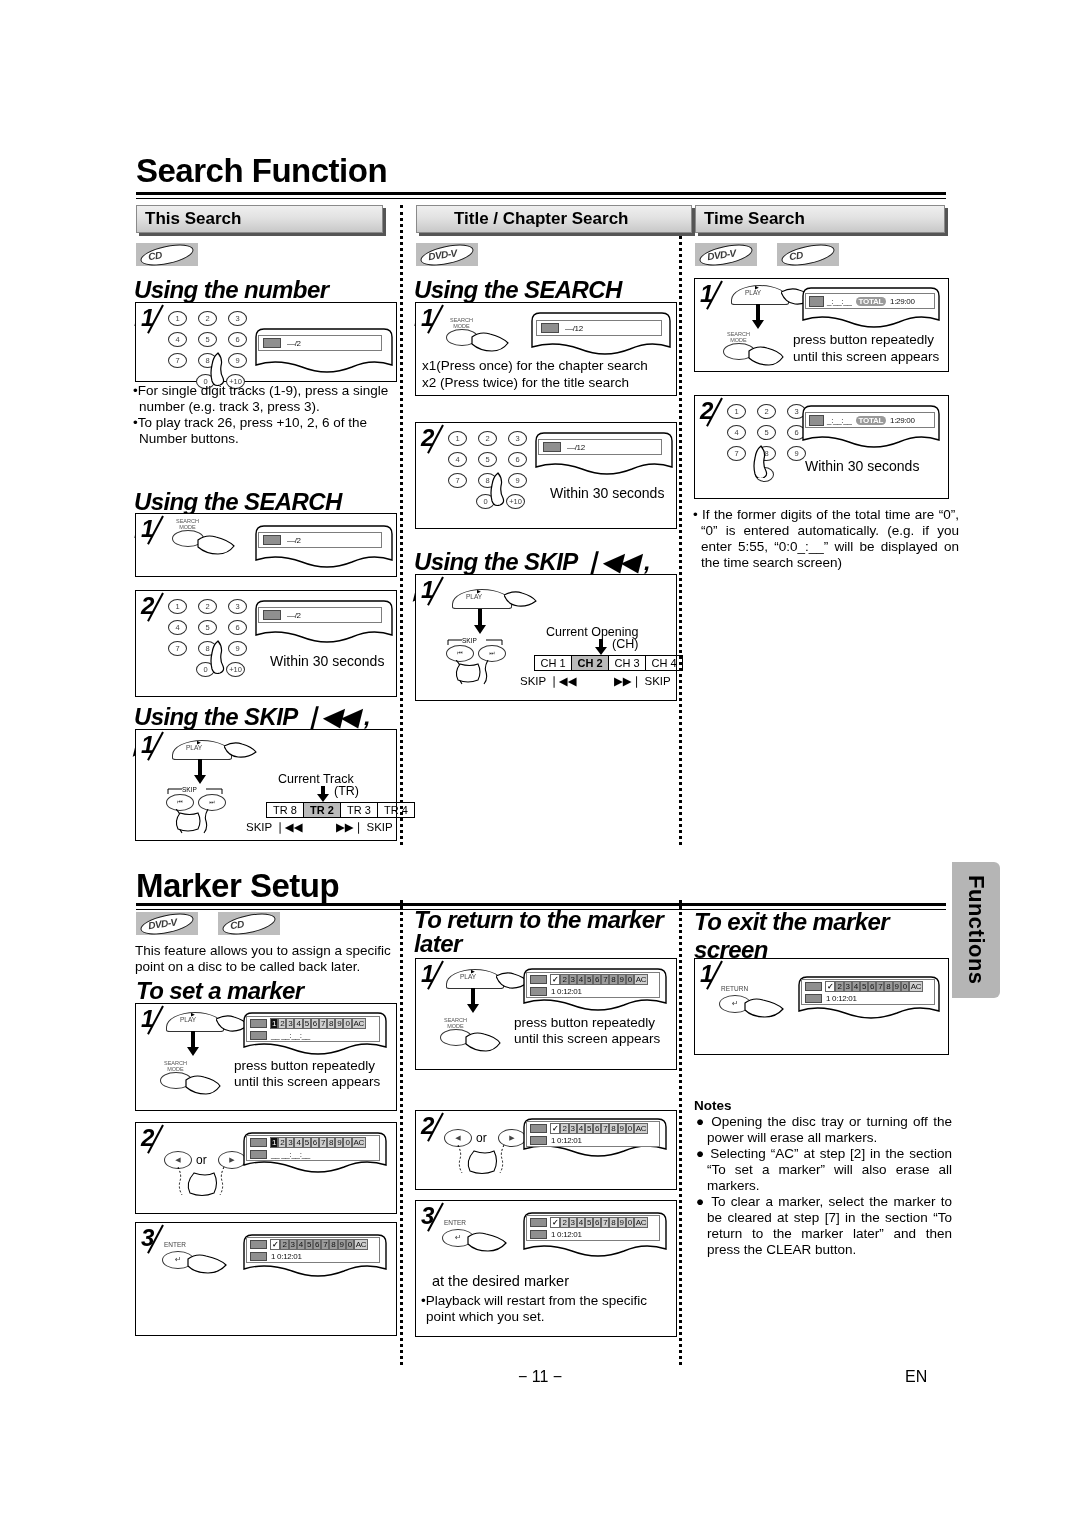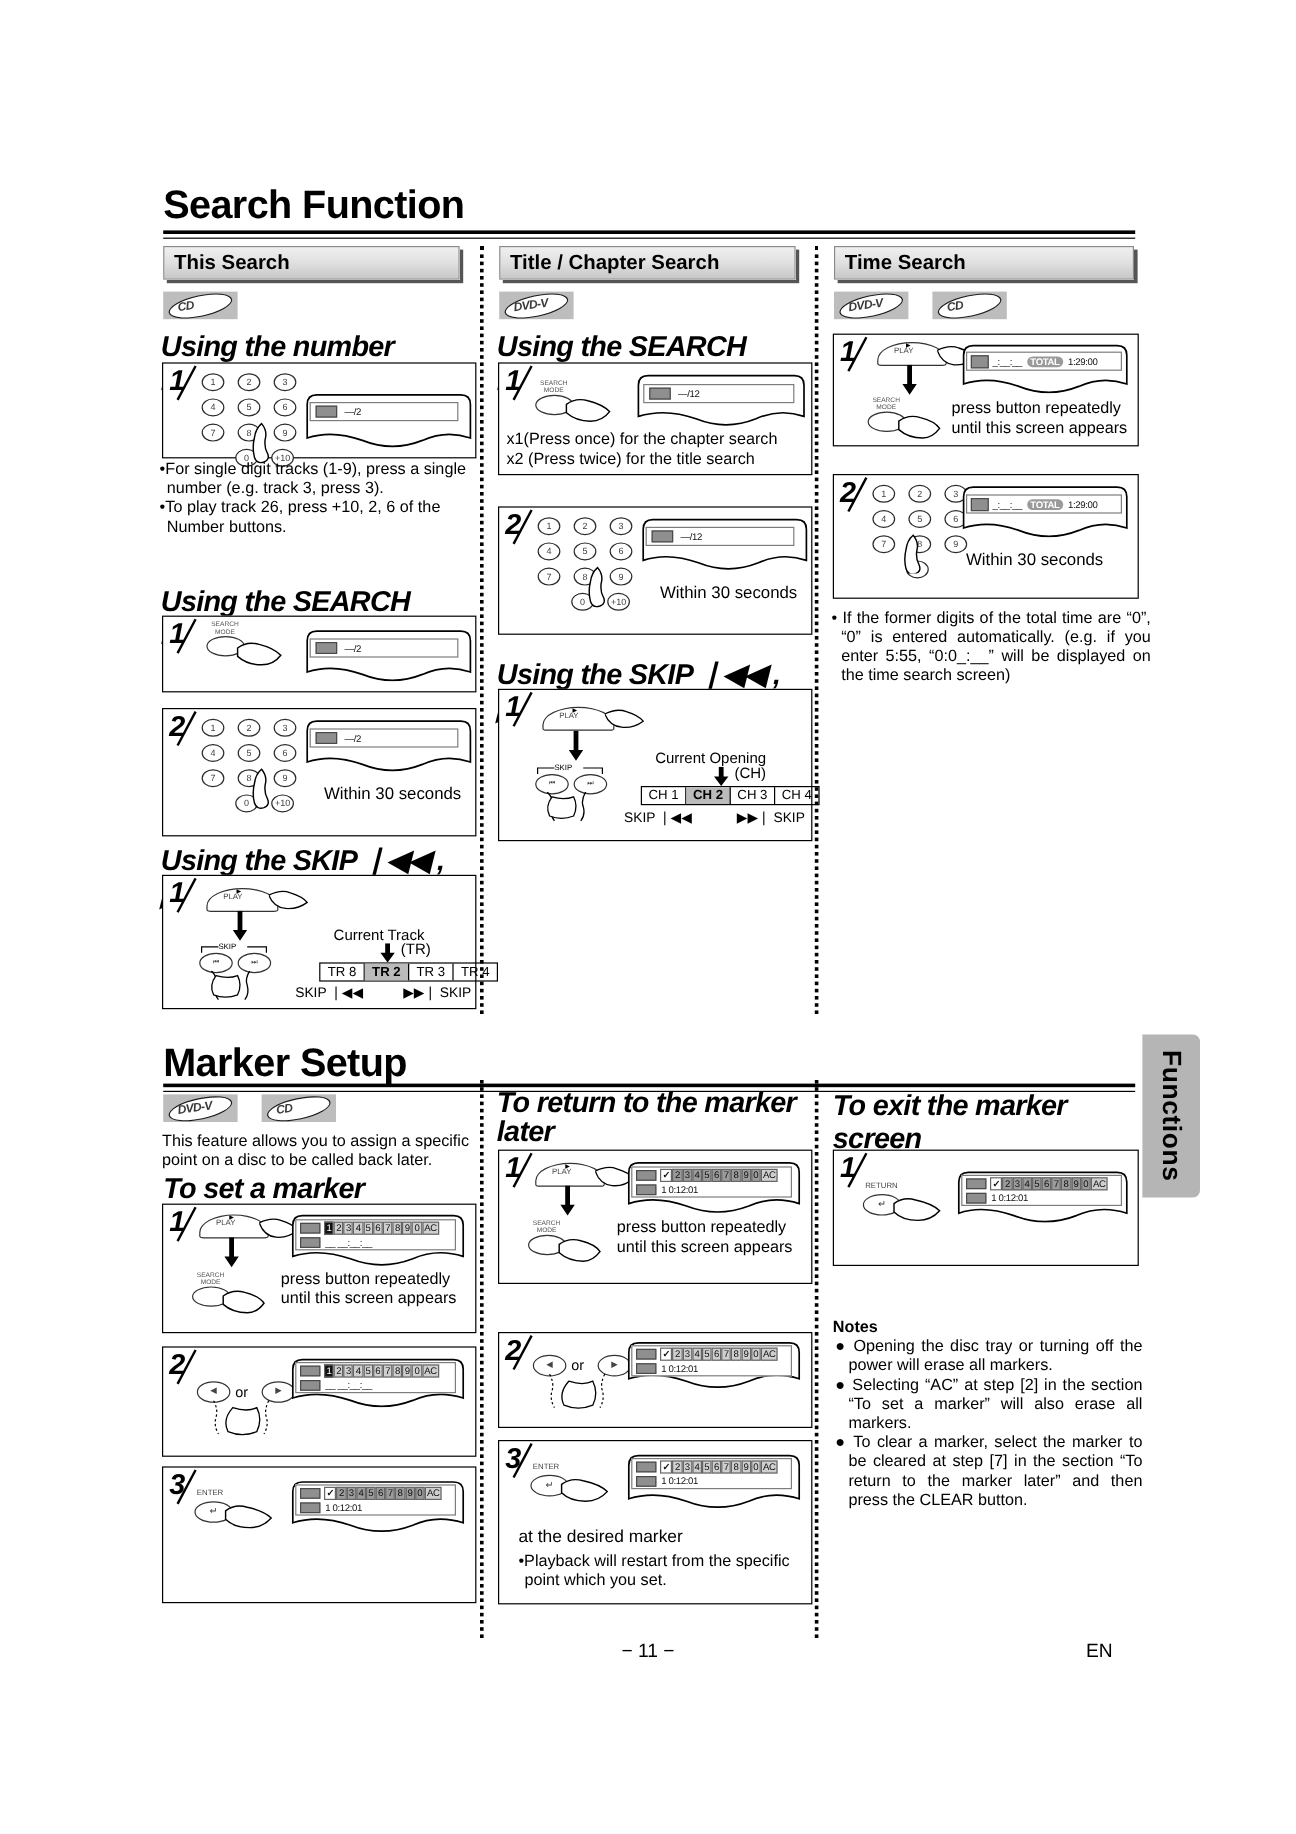--- a/index.html
+++ b/index.html
@@ -271,21 +271,21 @@
     <div class="strip" style="position:absolute;left:130px;top:72px;">
       <div>TR 8</div>
       <div class="cur">TR 2</div>
       <div>TR 3</div>
       <div>TR 4</div>
     </div>
     <div style="position:absolute;left:110px;top:90px;font-size:11.5px;">SKIP ❘◀◀</div>
     <div style="position:absolute;left:200px;top:90px;font-size:11.5px;">▶▶❘ SKIP</div>
   </div>
 
-  <div class="bar" style="position:absolute;left:416px;top:205px;width:245px;">
+  <div class="bar" style="position:absolute;left:416px;top:205px;width:245px;padding-left:29px;">
     <span>Title / Chapter Search</span>
   </div>
 
   <div style="position:absolute;left:416px;top:243px;">
     <span class="disc">
       <span class="ell"></span><span class="lbl">DVD-V</span>
     </span>
   </div>
 
   <div class="ih" style="position:absolute;left:414px;top:276px;width:270px;">Using the SEARCH MODE button</div>
@@ -714,21 +714,21 @@
           <span class="tinytxt" style="background:#cfcfcf;border:1px solid #666;padding:0 1px;">0</span>
           <span class="tinytxt" style="background:#cfcfcf;border:1px solid #666;padding:0 1px;">AC</span>
         </span>
       </div>
       <div style="display:flex;align-items:center;margin-top:2px;">
         <span class="chip" style="width:15px;height:7px;margin-left:3px;"></span>
         <span class="tinytxt" style="margin-left:4px;">1  0:12:01</span>
       </div>
     </div>
     <div style="position:absolute;left:16px;top:72px;font-size:14.5px;">at the desired marker</div>
-    <div class="bt" style="position:absolute;left:15px;top:92px;width:240px;text-indent:-5px;padding-left:6px;">•<span>Playback will restart from the specific point which you set.</span></div>
+    <div class="bt" style="position:absolute;left:4px;top:92px;width:240px;text-indent:-5px;padding-left:6px;">•<span>Playback will restart from the specific point which you set.</span></div>
   </div>
 
   <div class="ih" style="position:absolute;left:694px;top:908px;width:258px;">To exit the marker screen</div>
 
   <div class="stepbox" style="position:absolute;left:694px;top:958px;width:253px;height:95px;">
     <div class="stepnum">1</div>
     <div class="slash"></div>
     <div style="position:absolute;left:26px;top:26px;font-size:6.5px;color:#444;">RETURN</div>
     <div class="ovalbtn" style="left:24px;top:36px;width:30px;height:16px;line-height:16px;font-size:8px;">↵</div>
     <svg width="44" height="26" style="position:absolute;left:48px;top:36px;">

